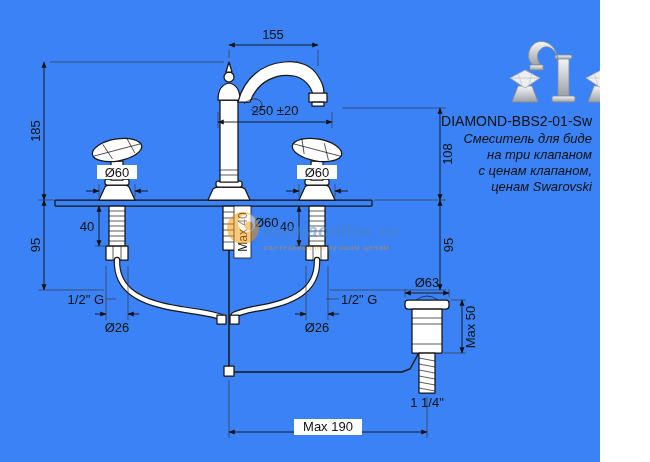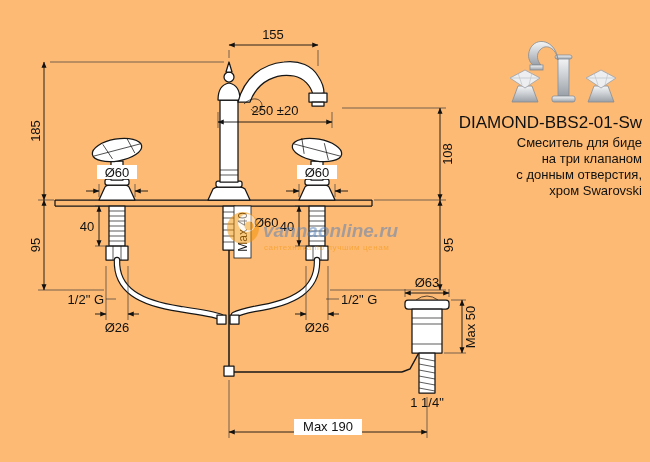--- a/index.html
+++ b/index.html
@@ -1,35 +1,35 @@
 <!DOCTYPE html>
 <html><head>
 <meta charset="utf-8">
 <style>
   html,body{margin:0;padding:0;background:#fff;}
   .stage{
-    position:relative;width:650px;height:462px;background:#fdba74;overflow:hidden;
+    position:relative;width:600px;height:462px;background:#3b82f6;overflow:hidden;
     font-family:"Liberation Sans","DejaVu Sans",sans-serif;
   }
   svg{position:absolute;left:0;top:0;}
   .obj{fill:#ffffff;stroke:#161616;stroke-width:1.25;stroke-linejoin:round;}
   .detail{fill:none;stroke:#161616;stroke-width:0.7;}
   .thin{fill:none;stroke:#3a3a3a;stroke-width:0.7;}
   .dim{fill:none;stroke:#111111;stroke-width:0.9;}
   .rod{fill:none;stroke:#161616;stroke-width:1.5;}
   .hoseO{fill:none;stroke:#161616;stroke-width:6.5;stroke-linecap:round;}
   .hoseI{fill:none;stroke:#ffffff;stroke-width:4.2;stroke-linecap:round;}
   .bg{fill:#ffffff;}
   text.dimtext{font:13px "Liberation Sans","DejaVu Sans",sans-serif;fill:#111;}
   text.dimsmall{font:12px "Liberation Sans","DejaVu Sans",sans-serif;fill:#111;}
   .product-info{
     position:absolute;top:112px;right:8px;width:210px;text-align:right;color:#111;
   }
-  .product-info .code{font-size:17px;line-height:1.3;margin-bottom:1px;}
-  .product-info .line{font-size:13px;line-height:1.22;}
+  .product-info .code{font-size:14px;line-height:1.3;margin-bottom:1px;}
+  .product-info .line{font-size:13px;line-height:1.22;font-style:italic;}
   .wm-text{font:italic 700 19px "Liberation Sans","DejaVu Sans",sans-serif;}
   .wm-tag{font:8px "Liberation Sans","DejaVu Sans",sans-serif;letter-spacing:0.6px;}
 </style>
 </head>
 <body>
 
 <div class="stage">
 <svg width="650" height="462" viewBox="0 0 650 462">
   <defs>
     <marker id="arrow" viewBox="0 0 10 10" refX="8.5" refY="5" markerWidth="8" markerHeight="8" orient="auto-start-reverse">
@@ -271,16 +271,16 @@
       <path d="M88,54 L103,46 L118,54 L103,64 Z" fill="#eceef0" stroke="#9aa0a7" stroke-width="0.8"></path>
       <path d="M88,54 H118 M96,49 L100,61 M110,49 L107,61" fill="none" stroke="#b9bec4" stroke-width="0.6"></path>
     </g>
   </g>
 </svg>
 
   <div class="product-info">
     <div class="code">DIAMOND-BBS2-01-Sw</div>
     <div class="line">Смеситель для биде</div>
     <div class="line">на три клапаном</div>
-    <div class="line">с донным отверстия,</div>
-    <div class="line">хром Swarovski</div>
+    <div class="line">с ценам клапаном,</div>
+    <div class="line">ценам Swarovski</div>
   </div>
 </div>
 
 </body></html>

